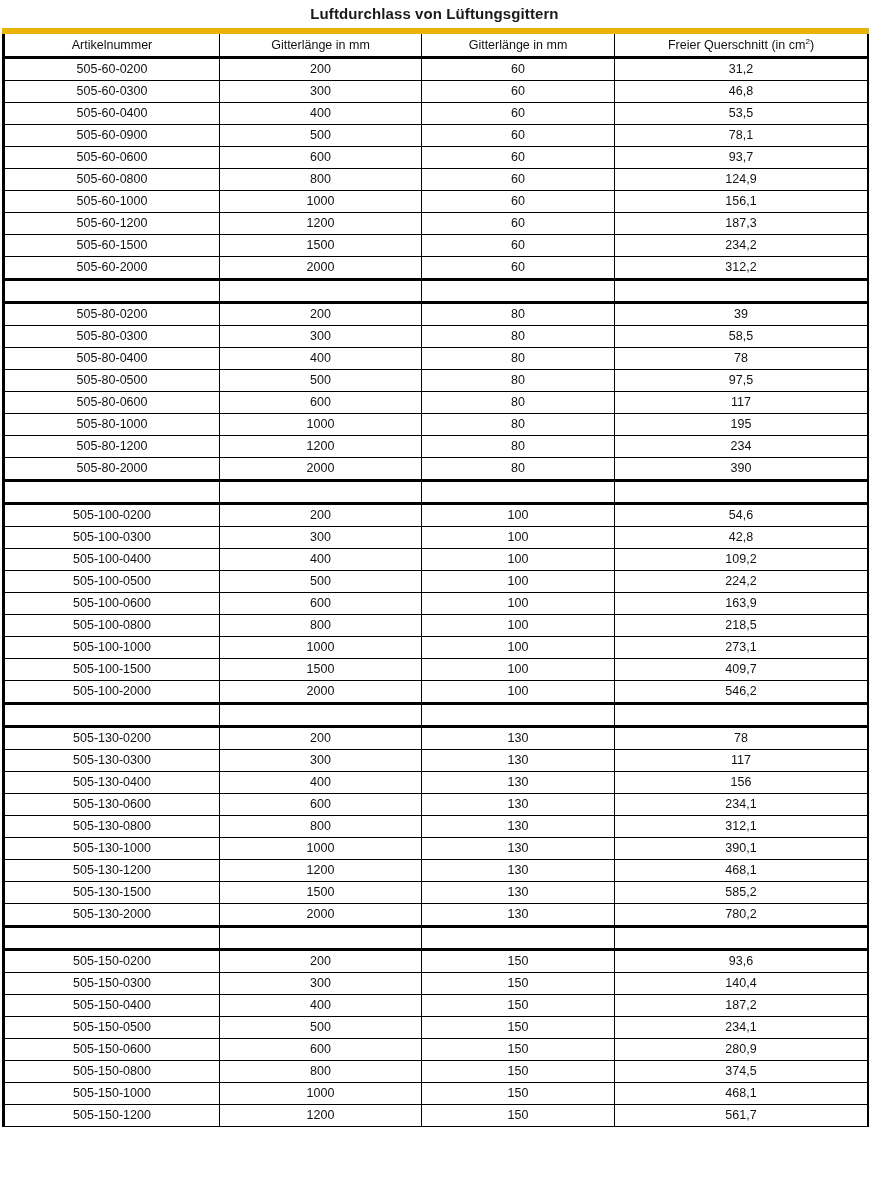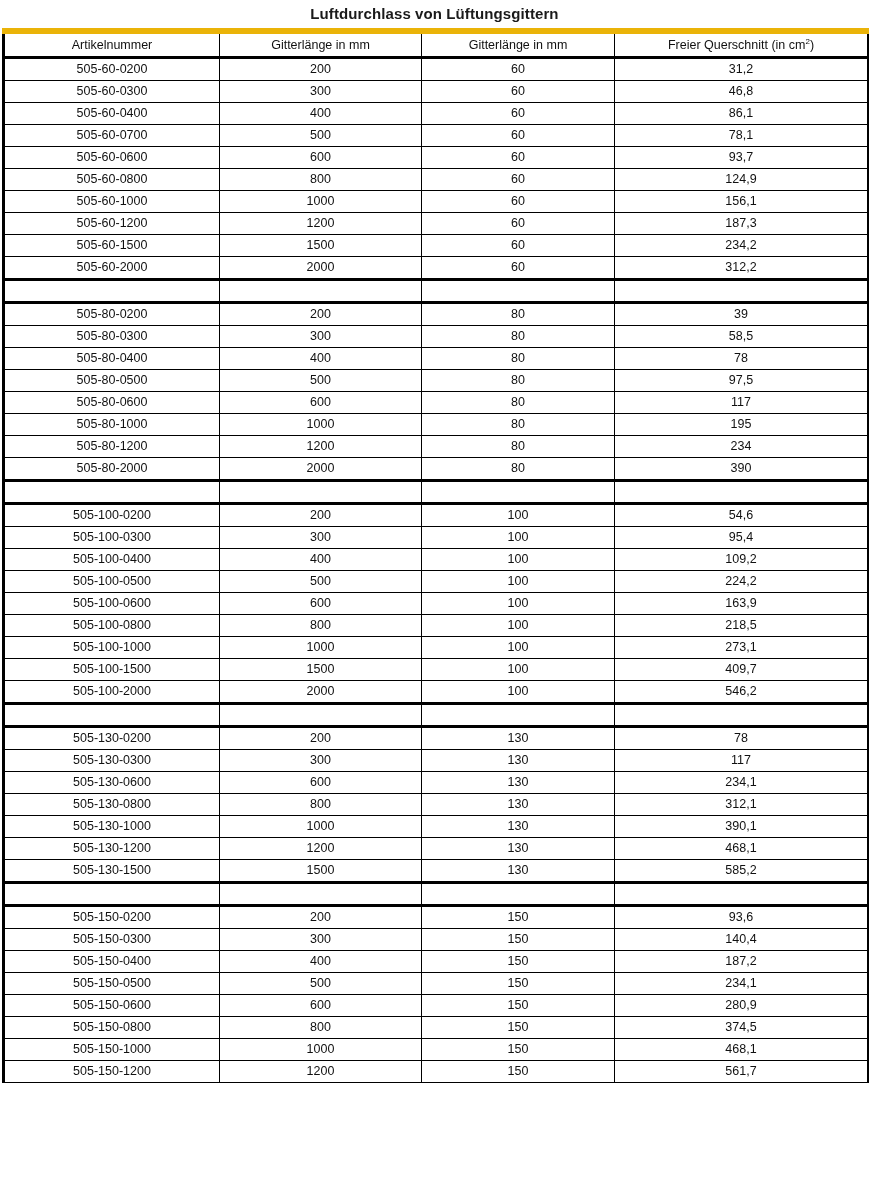--- a/index.html
+++ b/index.html
@@ -109,24 +109,24 @@
         <tr>
           <td>505-60-0300</td>
           <td>300</td>
           <td>60</td>
           <td>46,8</td>
         </tr>
         <tr>
           <td>505-60-0400</td>
           <td>400</td>
           <td>60</td>
-          <td>86,1</td>
-        </tr>
-        <tr>
-          <td>505-60-0700</td>
+          <td>53,5</td>
+        </tr>
+        <tr>
+          <td>505-60-0900</td>
           <td>500</td>
           <td>60</td>
           <td>78,1</td>
         </tr>
         <tr>
           <td>505-60-0600</td>
           <td>600</td>
           <td>60</td>
           <td>93,7</td>
         </tr>
@@ -223,21 +223,21 @@
         <tr>
           <td>505-100-0200</td>
           <td>200</td>
           <td>100</td>
           <td>54,6</td>
         </tr>
         <tr>
           <td>505-100-0300</td>
           <td>300</td>
           <td>100</td>
-          <td>95,4</td>
+          <td>42,8</td>
         </tr>
         <tr>
           <td>505-100-0400</td>
           <td>400</td>
           <td>100</td>
           <td>109,2</td>
         </tr>
         <tr>
           <td>505-100-0500</td>
           <td>500</td>
@@ -286,20 +286,26 @@
           <td>130</td>
           <td>78</td>
         </tr>
         <tr>
           <td>505-130-0300</td>
           <td>300</td>
           <td>130</td>
           <td>117</td>
         </tr>
         <tr>
+          <td>505-130-0400</td>
+          <td>400</td>
+          <td>130</td>
+          <td>156</td>
+        </tr>
+        <tr>
           <td>505-130-0600</td>
           <td>600</td>
           <td>130</td>
           <td>234,1</td>
         </tr>
         <tr>
           <td>505-130-0800</td>
           <td>800</td>
           <td>130</td>
           <td>312,1</td>
@@ -315,20 +321,26 @@
           <td>1200</td>
           <td>130</td>
           <td>468,1</td>
         </tr>
         <tr>
           <td>505-130-1500</td>
           <td>1500</td>
           <td>130</td>
           <td>585,2</td>
         </tr>
+        <tr>
+          <td>505-130-2000</td>
+          <td>2000</td>
+          <td>130</td>
+          <td>780,2</td>
+        </tr>
         <tr class="spacer-row">
           <td>&nbsp;</td>
           <td>&nbsp;</td>
           <td>&nbsp;</td>
           <td>&nbsp;</td>
         </tr>
         <tr>
           <td>505-150-0200</td>
           <td>200</td>
           <td>150</td>

